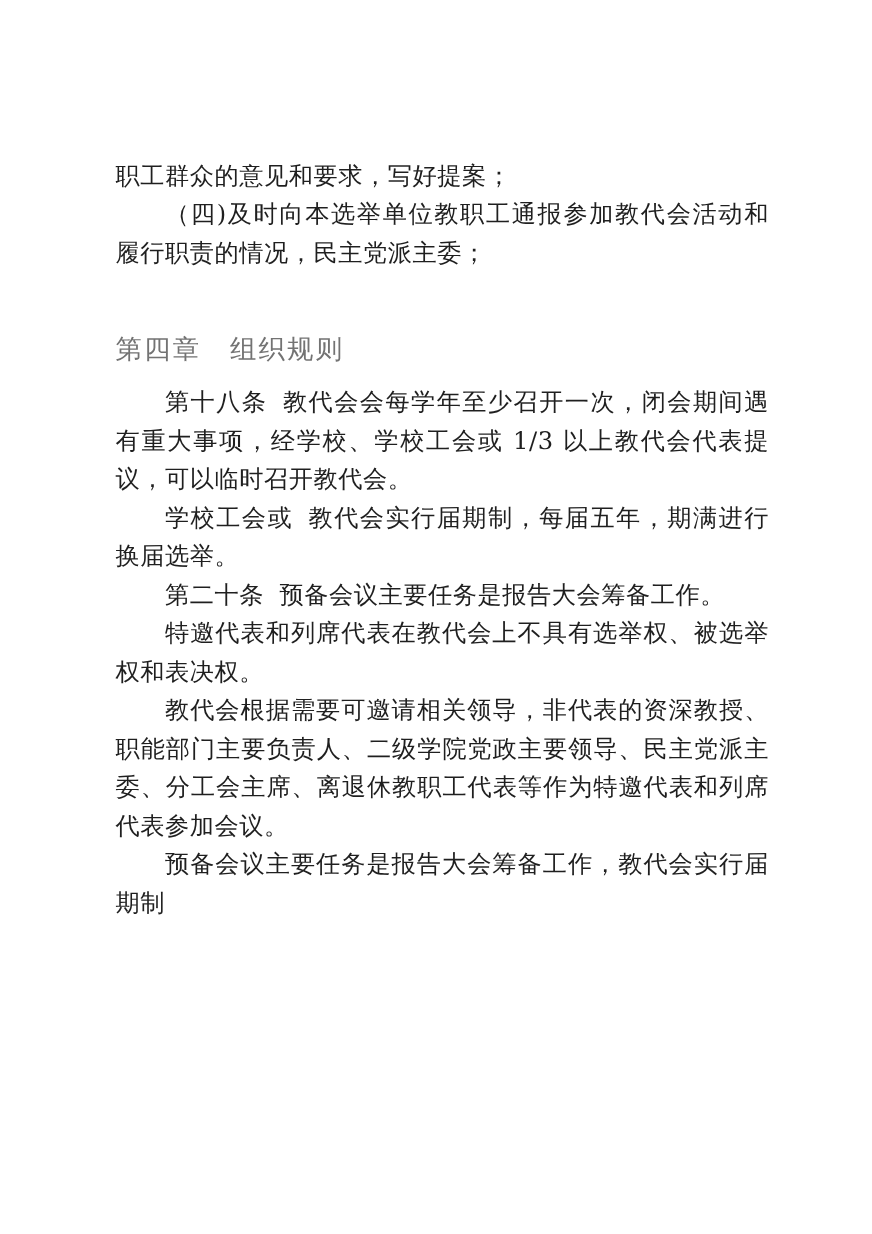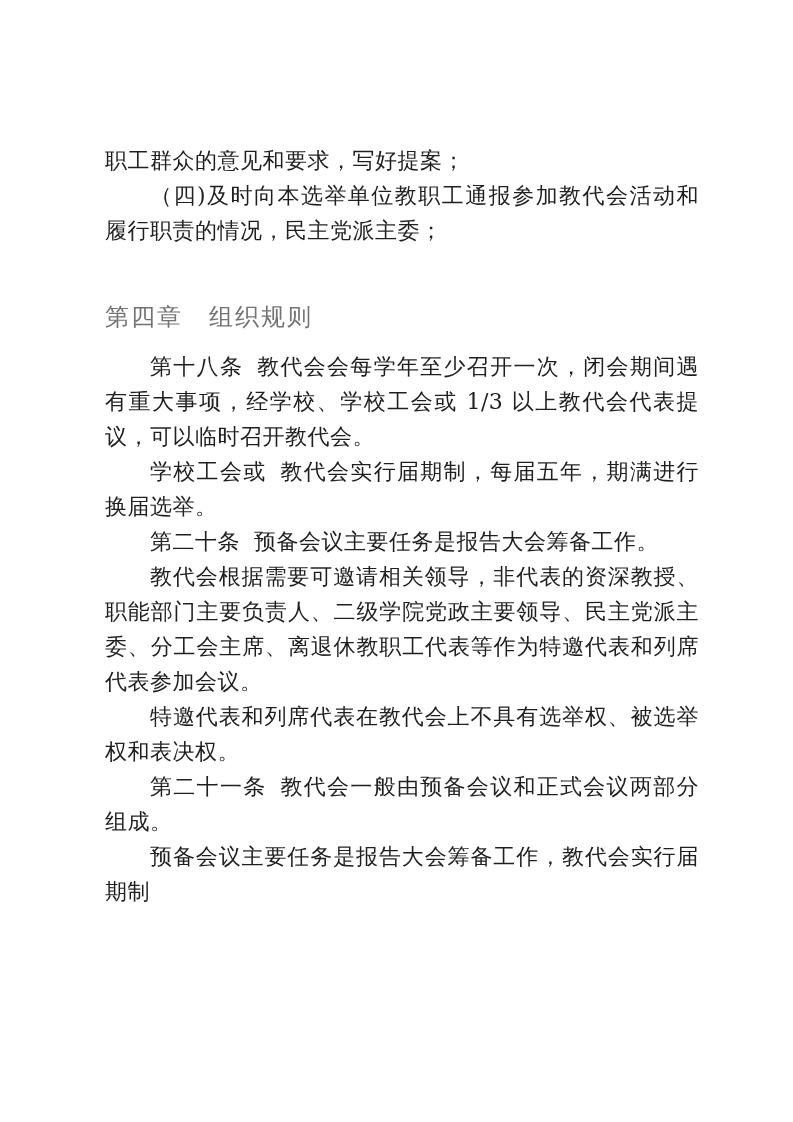--- a/index.html
+++ b/index.html
@@ -51,18 +51,17 @@
 <body>
 
 <div class="page">
   <div class="content">
       <p class="body-para">职工群众的意见和要求，写好提案；</p>
       <p class="body-para indent">（四)及时向本选举单位教职工通报参加教代会活动和履行职责的情况，民主党派主委；</p>
       <h2 class="chapter-heading">第四章　组织规则</h2>
       <p class="body-para indent"><span class="lead">第十八条</span><span>教代会会每学年至少召开一次，闭会期间遇有重大事项，经学校、学校工会或 1/3 以上教代会代表提议，可以临时召开教代会。</span></p>
       <p class="body-para indent"><span class="lead">学校工会或</span><span>教代会实行届期制，每届五年，期满进行换届选举。</span></p>
       <p class="body-para indent"><span class="lead">第二十条</span><span>预备会议主要任务是报告大会筹备工作。</span></p>
+      <p class="body-para indent">特邀代表和列席代表在教代会上不具有选举权、被选举权和表决权。</p>
       <p class="body-para indent">教代会根据需要可邀请相关领导，非代表的资深教授、职能部门主要负责人、二级学院党政主要领导、民主党派主委、分工会主席、离退休教职工代表等作为特邀代表和列席代表参加会议。</p>
-      <p class="body-para indent">特邀代表和列席代表在教代会上不具有选举权、被选举权和表决权。</p>
-      <p class="body-para indent"><span class="lead">第二十一条</span><span>教代会一般由预备会议和正式会议两部分组成。</span></p>
       <p class="body-para indent">预备会议主要任务是报告大会筹备工作，教代会实行届期制</p>
     </div>
 </div>
 
 </body></html>

